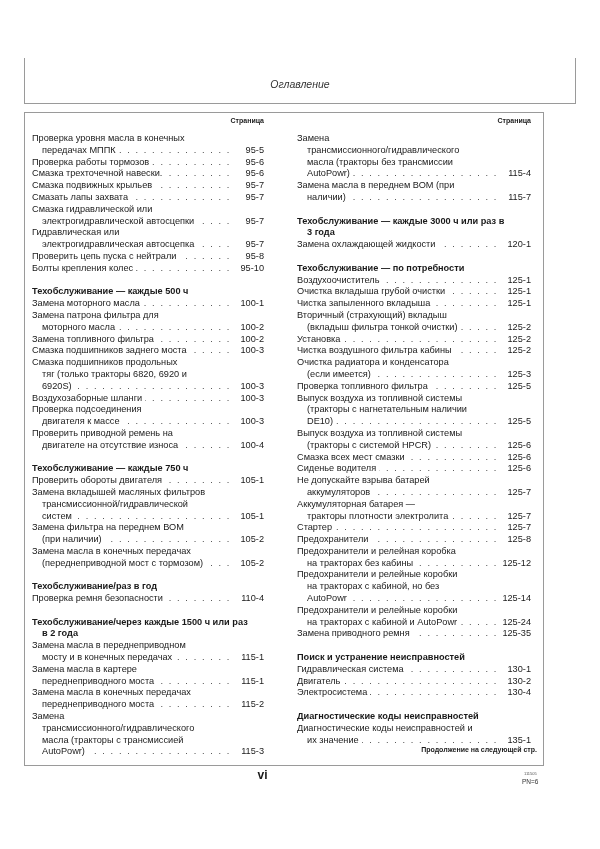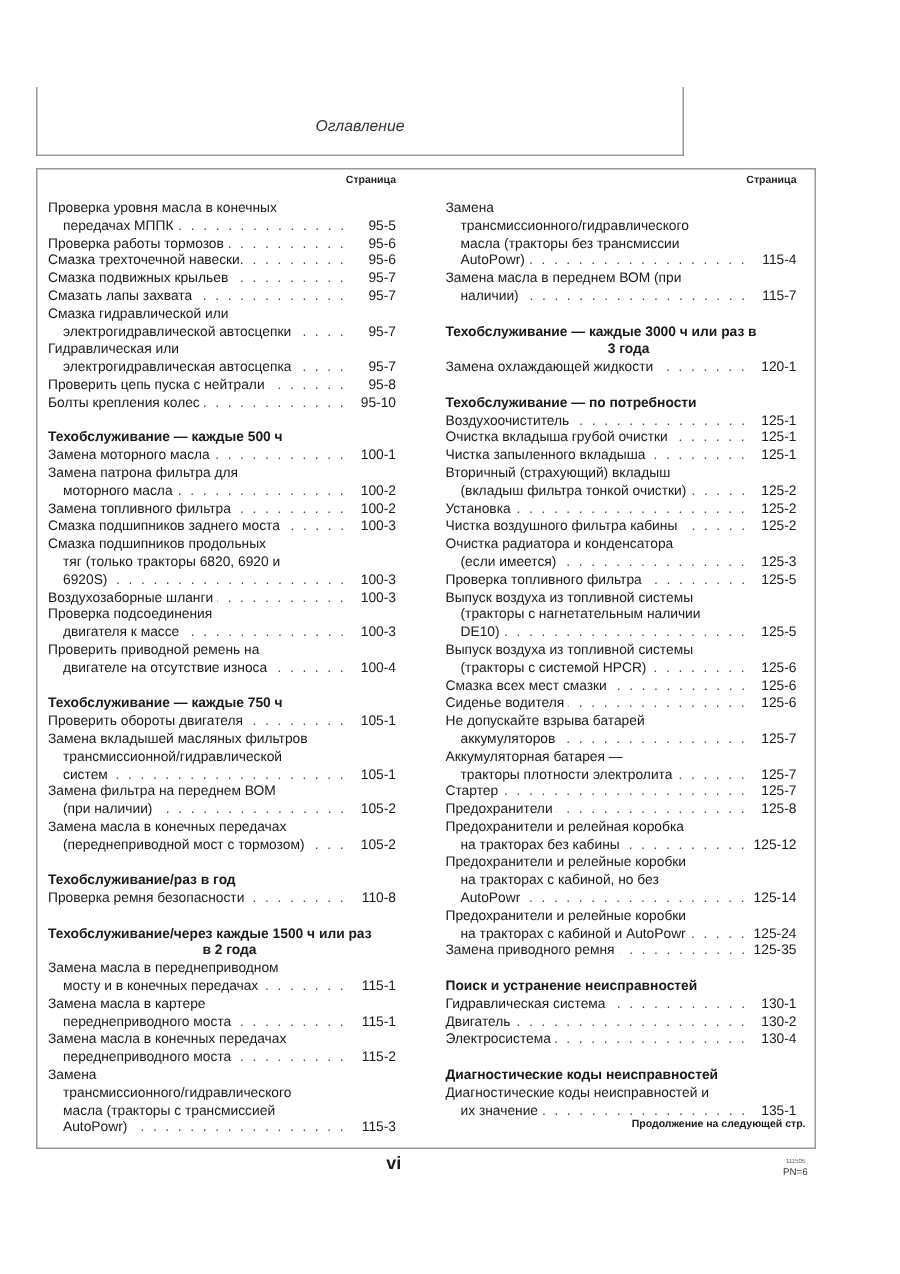--- a/index.html
+++ b/index.html
@@ -1,21 +1,21 @@
 <!DOCTYPE html>
 <html><head>
 <meta charset="utf-8">
 <style>
   html, body { margin: 0; padding: 0; background: #ffffff; }
   body {
     width: 600px; height: 849px; position: relative; overflow: hidden;
     font-family: "Liberation Sans", sans-serif; color: #1a1a1a;
   }
   .header-box {
-    position: absolute; left: 24px; top: 58px; width: 432px; height: 46px;
+    position: absolute; left: 24px; top: 58px; width: 552px; height: 46px;
     border-left: 1px solid #9a9a9a; border-right: 1px solid #9a9a9a; border-bottom: 1px solid #9a9a9a;
     box-sizing: border-box;
   }
   .header-title {
     position: absolute; left: 0; right: 0; top: 20px; text-align: center;
     font-style: italic; font-size: 10.5px; color: #333;
   }
   .content-box {
     position: absolute; left: 24px; top: 112px; width: 520px; height: 654px;
     border: 1px solid #9a9a9a; box-sizing: border-box;
@@ -33,21 +33,21 @@
   .entry .last { display: flex; align-items: baseline; }
   .entry .last .txt { white-space: nowrap; }
   .entry .last .dots {
     flex: 1; overflow: hidden; white-space: nowrap; color: #444; letter-spacing: 1.6px;
     margin: 0 3px; text-align: right; direction: rtl;
   }
   .entry .last .pg { white-space: nowrap; min-width: 30px; text-align: right; }
   .section {
     font-size: 9.2px; line-height: 11.8px; font-weight: bold; margin-top: 11.8px;
   }
-  .section .line.indent { padding-left: 10px; text-align: center; }
+  .section .line.indent { padding-left: 10px; }
   .section .line { display: block; white-space: nowrap; }
   .cont-note {
     position: absolute; right: 6px; bottom: 12px; font-size: 7px; font-weight: bold;
   }
   .page-num {
     position: absolute; left: 0; width: 525px; top: 768px; text-align: center;
     font-size: 12px; font-weight: bold;
   }
   .code-small { position: absolute; left: 524px; top: 771px; font-size: 4px; color: #555; }
   .pn { position: absolute; left: 522px; top: 778px; font-size: 6.5px; color: #333; }
@@ -228,21 +228,21 @@
             <span class="pg">105-2</span>
           </div>
         </div>
         <div class="section">
           <span class="line">Техобслуживание/раз в год</span>
         </div>
         <div class="entry">
           <div class="last line">
             <span class="txt">Проверка ремня безопасности</span>
             <span class="dots">. . . . . . . . . . . . . . . . . . . . . . . . . . . . . . . . . . . . . . . . . . . . . . . . . . . . . . . . . . . . </span>
-            <span class="pg">110-8</span>
+            <span class="pg">110-4</span>
           </div>
         </div>
         <div class="section">
           <span class="line">Техобслуживание/через каждые 1500 ч или раз</span>
           <span class="line indent">в 2 года</span>
         </div>
         <div class="entry">
           <span class="line">Замена масла в переднеприводном</span>
           <div class="last line indent">
             <span class="txt">мосту и в конечных передачах</span>

